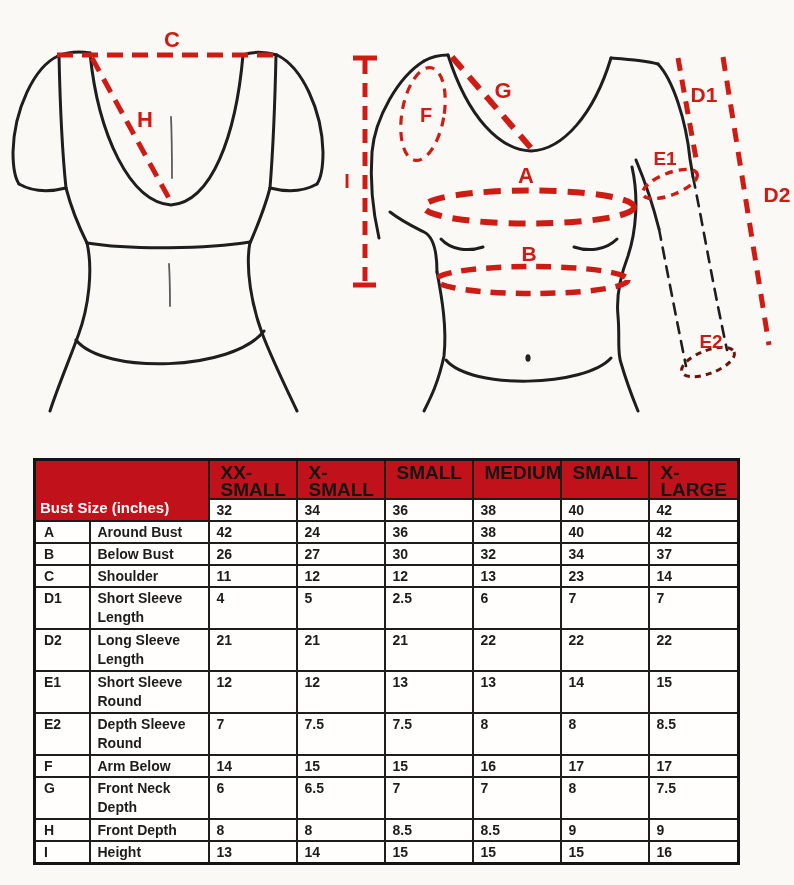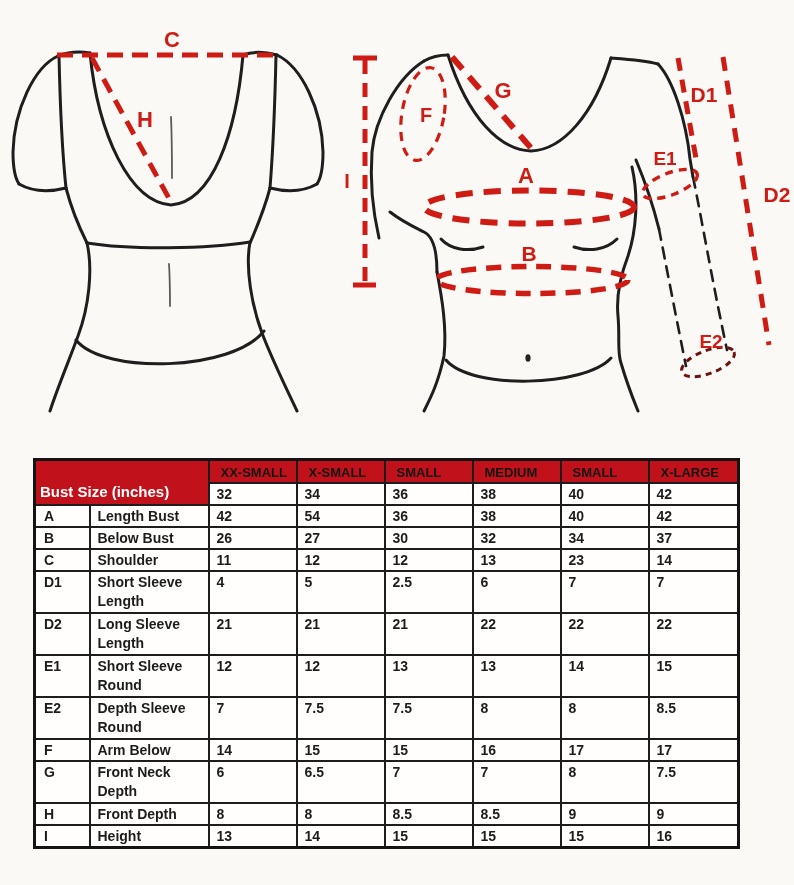--- a/index.html
+++ b/index.html
@@ -43,21 +43,21 @@
     font-weight: bold;
     color: #1c1c1c;
     vertical-align: top;
     padding: 1px 3px 0 7px;
     line-height: 19px;
     text-align: left;
     overflow: hidden;
   }
   .measure-table th.szh {
     background: var(--header-bg, #c1121c);
-    font-size: 13px;
+    font-size: 19px;
     line-height: 17px;
     padding: 3px 2px 0 11px;
     color: var(--header-fg, #151515);
   }
   .measure-table td.corner {
     background: var(--header-bg, #c1121c);
     color: var(--corner-fg, #ffffff);
     vertical-align: bottom;
     font-size: 15px;
     padding: 0 17px 3px 4px;
@@ -165,23 +165,23 @@
           <tr style="height:22px">
             <td class="val">32</td>
             <td class="val">34</td>
             <td class="val">36</td>
             <td class="val">38</td>
             <td class="val">40</td>
             <td class="val">42</td>
           </tr>
           <tr style="height:21px">
             <td class="code">A</td>
-            <td class="mname">Length Bust</td>
+            <td class="mname">Around Bust</td>
             <td class="val">42</td>
-            <td class="val">54</td>
+            <td class="val">24</td>
             <td class="val">36</td>
             <td class="val">38</td>
             <td class="val">40</td>
             <td class="val">42</td>
           </tr>
           <tr style="height:21px">
             <td class="code">B</td>
             <td class="mname">Below Bust</td>
             <td class="val">26</td>
             <td class="val">27</td>

